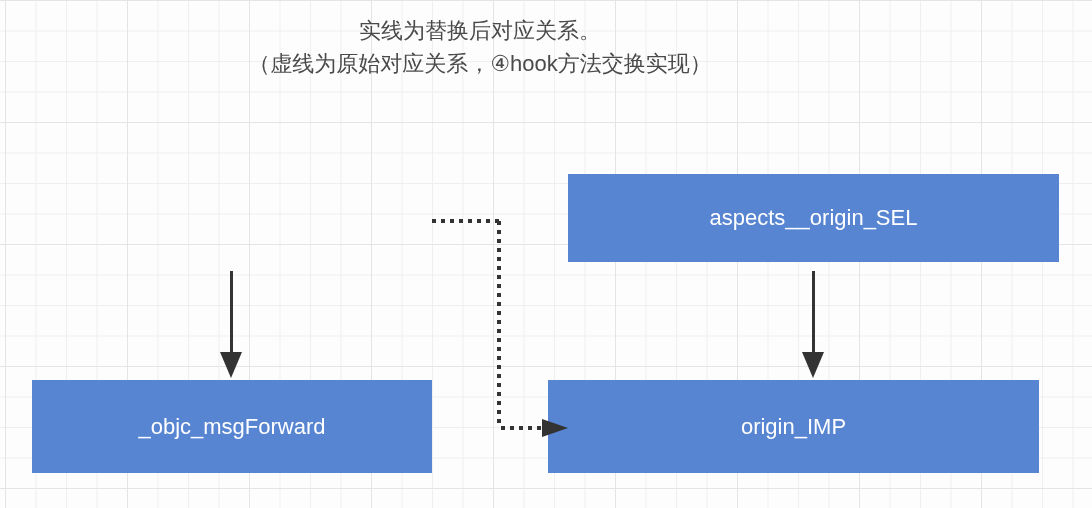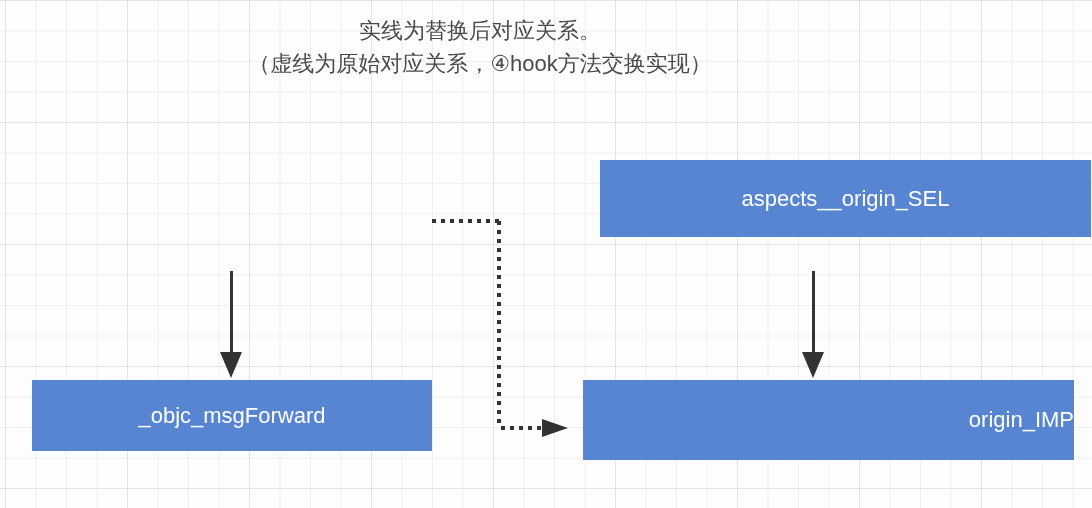--- a/index.html
+++ b/index.html
@@ -36,23 +36,23 @@
     position: absolute;
     background: #5885d2;
     color: #ffffff;
     font-size: 22px;
     display: flex;
     align-items: center;
     justify-content: center;
     white-space: nowrap;
   }
   #node-origin-sel        { left: 32px;  top: 171px; width: 400px; height: 100px; }
-  #node-aspects-origin-sel{ left: 568px; top: 160px; width: 491px; height: 77px; margin-left: 32px; }
-  #node-objc-msgforward   { left: 32px;  top: 380px; width: 400px; height: 71px; text-align: center;  }
-  #node-origin-imp        { left: 583px; top: 380px; width: 491px; height: 80px; justify-content: flex-end;  }
+  #node-aspects-origin-sel{ left: 568px; top: 174px; width: 491px; height: 88px; }
+  #node-objc-msgforward   { left: 32px;  top: 380px; width: 400px; height: 93px; text-align: center;  }
+  #node-origin-imp        { left: 548px; top: 380px; width: 491px; height: 93px;  }
 
   .solid-line-v {
     position: absolute;
     width: 3px;
     background: #333333;
   }
   .arrowhead-down {
     position: absolute;
     width: 0; height: 0;
     border-left: 11px solid transparent;

